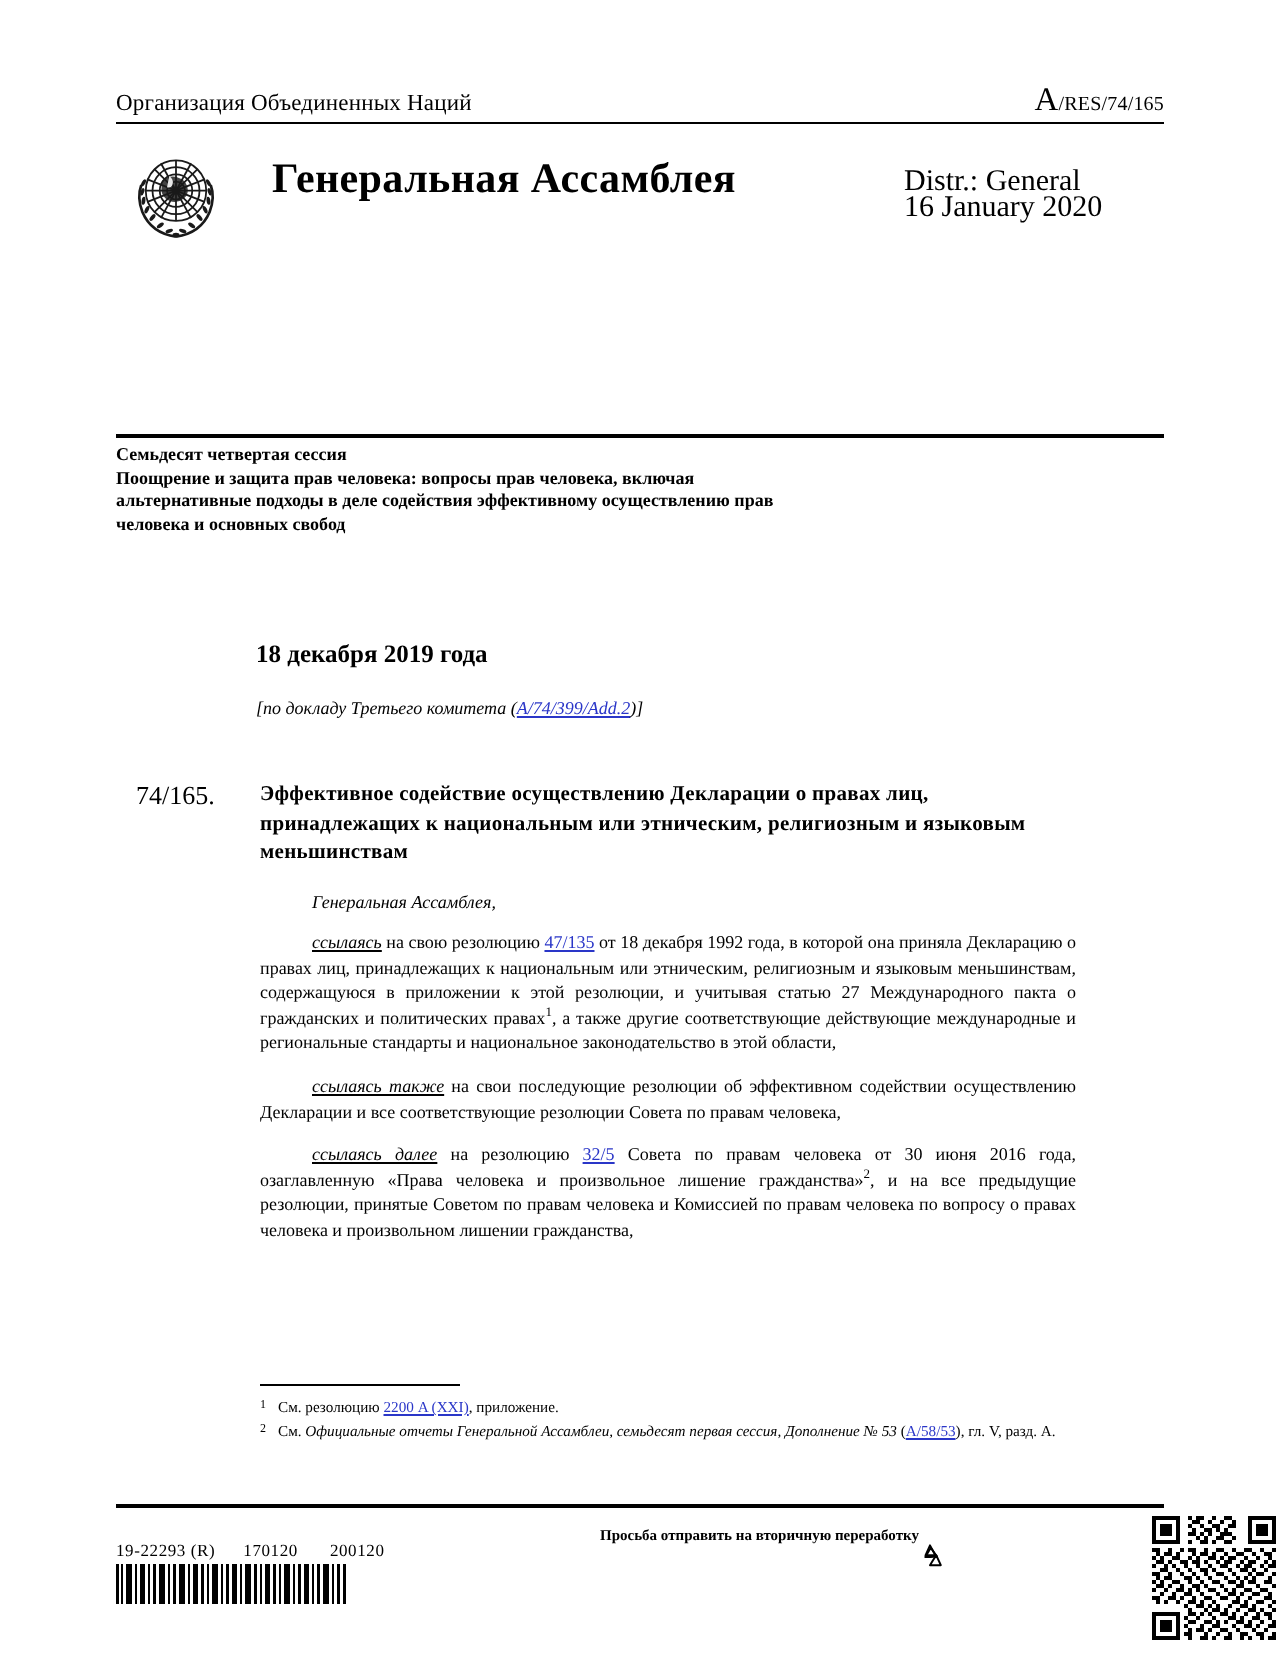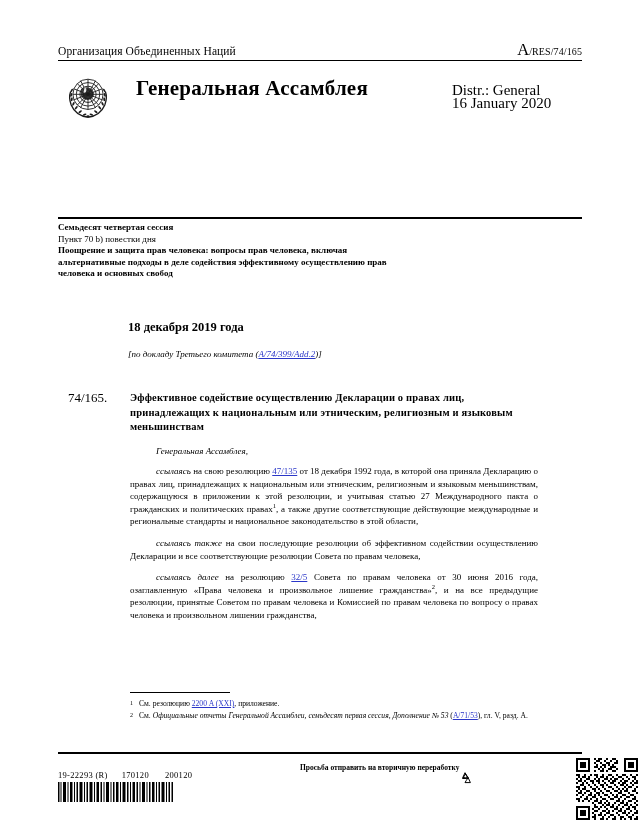--- a/index.html
+++ b/index.html
@@ -163,21 +163,21 @@
     margin-bottom: 9px;
     padding-left: 26px;
   }
   .para {
     font-size: 9px;
     line-height: 12.6px;
     text-align: justify;
     text-indent: 26px;
     margin-bottom: 9px;
   }
-  .para i { font-style: italic; }
+  .para i { font-style: italic; text-decoration: underline; }
   sup {
     font-size: 6.5px;
     vertical-align: super;
     line-height: 0;
   }
 
   
   .fn-rule {
     position: absolute;
     left: 130px; top: 692px;
@@ -313,21 +313,20 @@
         <div>Distr.: General</div>
         <div>16 January 2020</div>
       </div>
     </div>
   </div>
 
   <div class="rule-thick" id="rule-session"></div>
 
   <div class="session-block">
     <div class="b">Семьдесят четвертая сессия</div>
-    <div class="agenda">Пункт 70 b) повестки дня</div>
     <div class="b">Поощрение и защита прав человека: вопросы прав человека, включая альтернативные подходы в деле содействия эффективному осуществлению прав человека и основных свобод</div>
   </div>
 
   <div class="res-head">
     <div class="res-title">
       <div>18 декабря 2019 года</div>
     </div>
     <div class="res-source">
       <span>[по докладу Третьего комитета (</span><span class="link">A/74/399/Add.2</span><span>)]</span>
     </div>
@@ -363,21 +362,21 @@
     <div class="fn">
       <div class="fn-mark">1</div>
       <div class="fn-text">
         <span>См. резолюцию </span><span class="link">2200 A (XXI)</span><span>, приложение.</span>
       </div>
     </div>
 
     <div class="fn">
       <div class="fn-mark">2</div>
       <div class="fn-text">
-        <span>См. </span><i>Официальные отчеты Генеральной Ассамблеи, семьдесят первая сессия, Дополнение № 53</i><span> (</span><span class="link">A/71/53</span><span>), гл. V, разд. A.</span>
+        <span>См. </span><i>Официальные отчеты Генеральной Ассамблеи, семьдесят первая сессия, Дополнение № 53</i><span> (</span><span class="link">A/58/53</span><span>), гл. V, разд. A.</span>
       </div>
     </div>
   </div>
 
   <div class="rule-thick" id="rule-footer"></div>
 
   <div class="footer">
 
     <div class="job-line">
       <span>19-22293 (R)</span><span class="sp1"></span><span>170120</span><span class="sp2"></span><span>200120</span>

